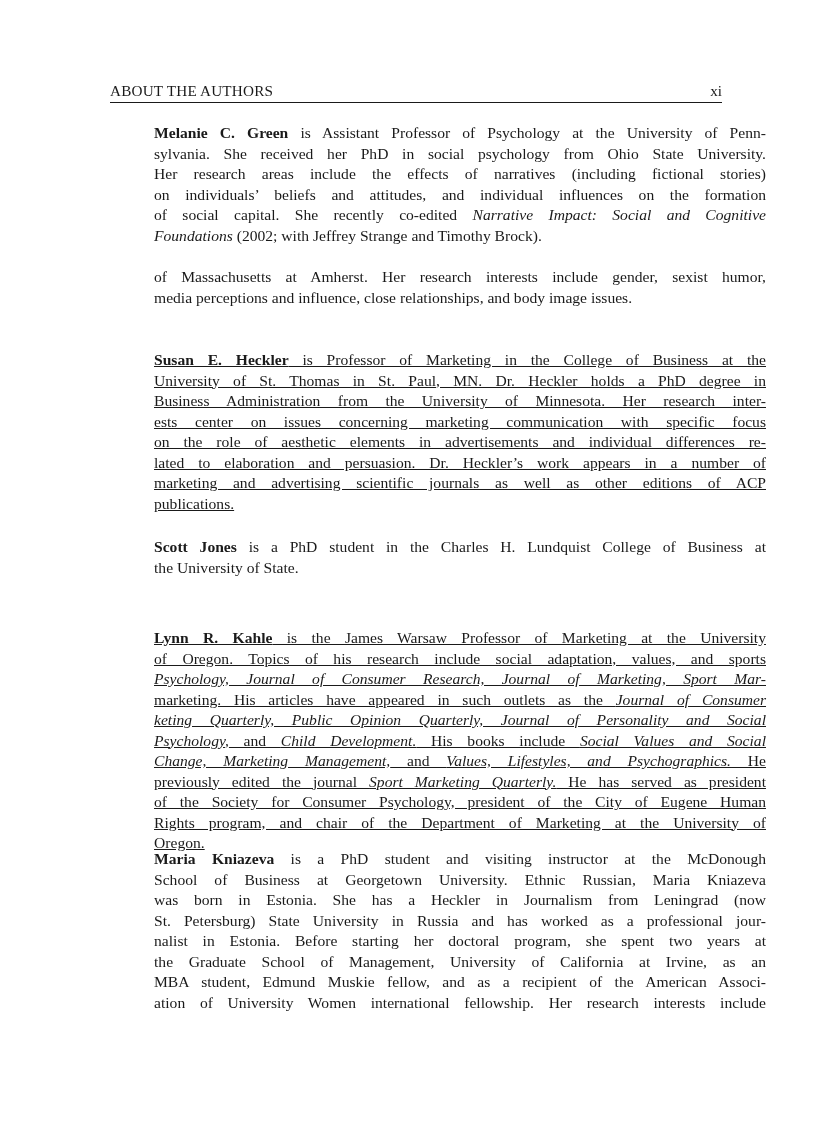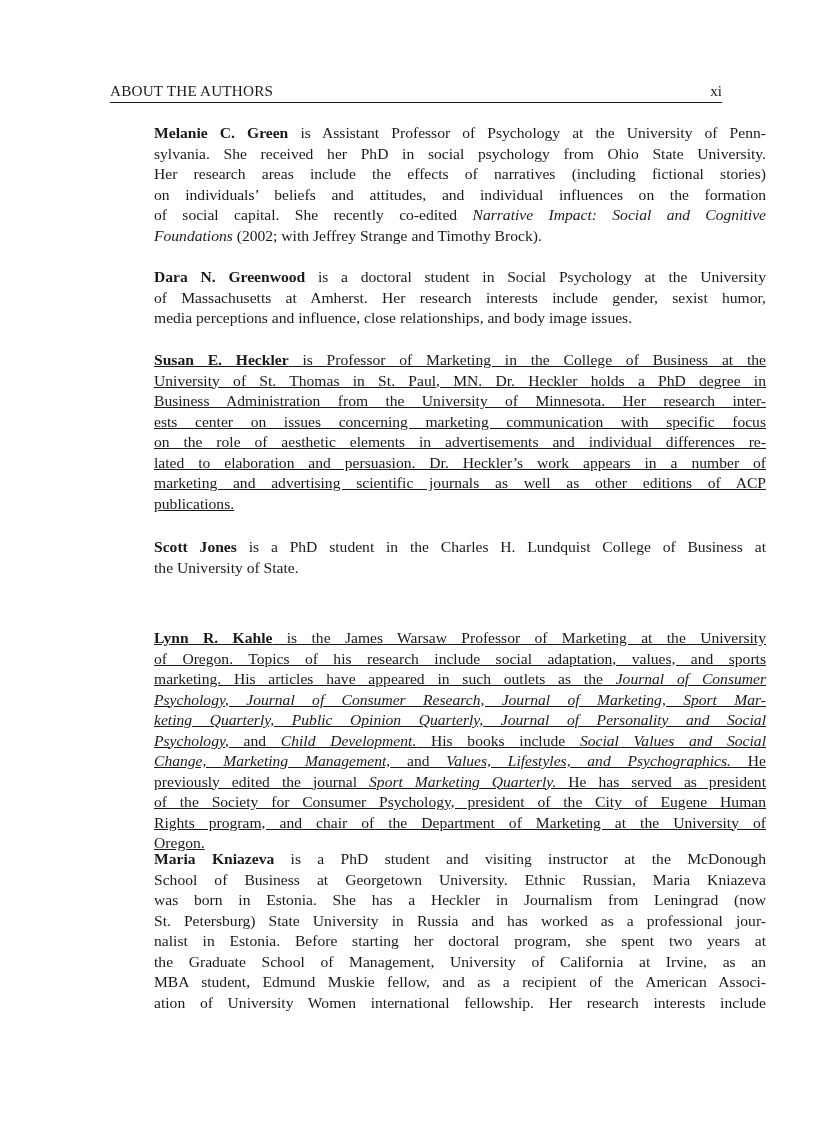--- a/index.html
+++ b/index.html
@@ -28,43 +28,42 @@
 
   <div class="bio" style="top:123px;">
       <span class="line"><span class="b">Melanie C. Green</span><span> is Assistant Professor of Psychology at the University of Penn-</span></span>
       <span class="line"><span>sylvania. She received her PhD in social psychology from Ohio State University.</span></span>
       <span class="line"><span>Her research areas include the effects of narratives (including fictional stories)</span></span>
       <span class="line"><span>on individuals’ beliefs and attitudes, and individual influences on the formation</span></span>
       <span class="line"><span>of social capital. She recently co-edited </span><span class="i">Narrative Impact: Social and Cognitive</span></span>
       <span class="line last"><span class="i">Foundations</span><span> (2002; with Jeffrey Strange and Timothy Brock).</span></span>
     </div>
   <div class="bio" style="top:267px;">
-      <span class="line"><span class="b">Dara N. Greenwood</span><span> is a doctoral student in Social Psychology at the University</span></span>
       <span class="line"><span>of Massachusetts at Amherst. Her research interests include gender, sexist humor,</span></span>
       <span class="line last"><span>media perceptions and influence, close relationships, and body image issues.</span></span>
     </div>
   <div class="bio" style="top:350px;text-decoration:underline;">
       <span class="line"><span class="b">Susan E. Heckler</span><span> is Professor of Marketing in the College of Business at the</span></span>
       <span class="line"><span>University of St. Thomas in St. Paul, MN. Dr. Heckler holds a PhD degree in</span></span>
       <span class="line"><span>Business Administration from the University of Minnesota. Her research inter-</span></span>
       <span class="line"><span>ests center on issues concerning marketing communication with specific focus</span></span>
       <span class="line"><span>on the role of aesthetic elements in advertisements and individual differences re-</span></span>
       <span class="line"><span>lated to elaboration and persuasion. Dr. Heckler’s work appears in a number of</span></span>
       <span class="line"><span>marketing and advertising scientific journals as well as other editions of ACP</span></span>
       <span class="line last"><span>publications.</span></span>
     </div>
   <div class="bio" style="top:537px;">
       <span class="line"><span class="b">Scott Jones</span><span> is a PhD student in the Charles H. Lundquist College of Business at</span></span>
       <span class="line last"><span>the University of State.</span></span>
     </div>
   <div class="bio" style="top:628px;text-decoration:underline;">
       <span class="line"><span class="b">Lynn R. Kahle</span><span> is the James Warsaw Professor of Marketing at the University</span></span>
       <span class="line"><span>of Oregon. Topics of his research include social adaptation, values, and sports</span></span>
+      <span class="line"><span class="i">Psychology, Journal of Consumer Research, Journal of Marketing, Sport Mar-</span></span>
       <span class="line"><span>marketing. His articles have appeared in such outlets as the </span><span class="i">Journal of Consumer</span></span>
-      <span class="line"><span class="i">Psychology, Journal of Consumer Research, Journal of Marketing, Sport Mar-</span></span>
       <span class="line"><span class="i">keting Quarterly, Public Opinion Quarterly, Journal of Personality and Social</span></span>
       <span class="line"><span class="i">Psychology,</span><span> and </span><span class="i">Child Development.</span><span> His books include </span><span class="i">Social Values and Social</span></span>
       <span class="line"><span class="i">Change, Marketing Management,</span><span> and </span><span class="i">Values, Lifestyles, and Psychographics.</span><span> He</span></span>
       <span class="line"><span>previously edited the journal </span><span class="i">Sport Marketing Quarterly.</span><span> He has served as president</span></span>
       <span class="line"><span>of the Society for Consumer Psychology, president of the City of Eugene Human</span></span>
       <span class="line"><span>Rights program, and chair of the Department of Marketing at the University of</span></span>
       <span class="line last"><span>Oregon.</span></span>
     </div>
   <div class="bio" style="top:849px;">
       <span class="line"><span class="b">Maria Kniazeva</span><span> is a PhD student and visiting instructor at the McDonough</span></span>

